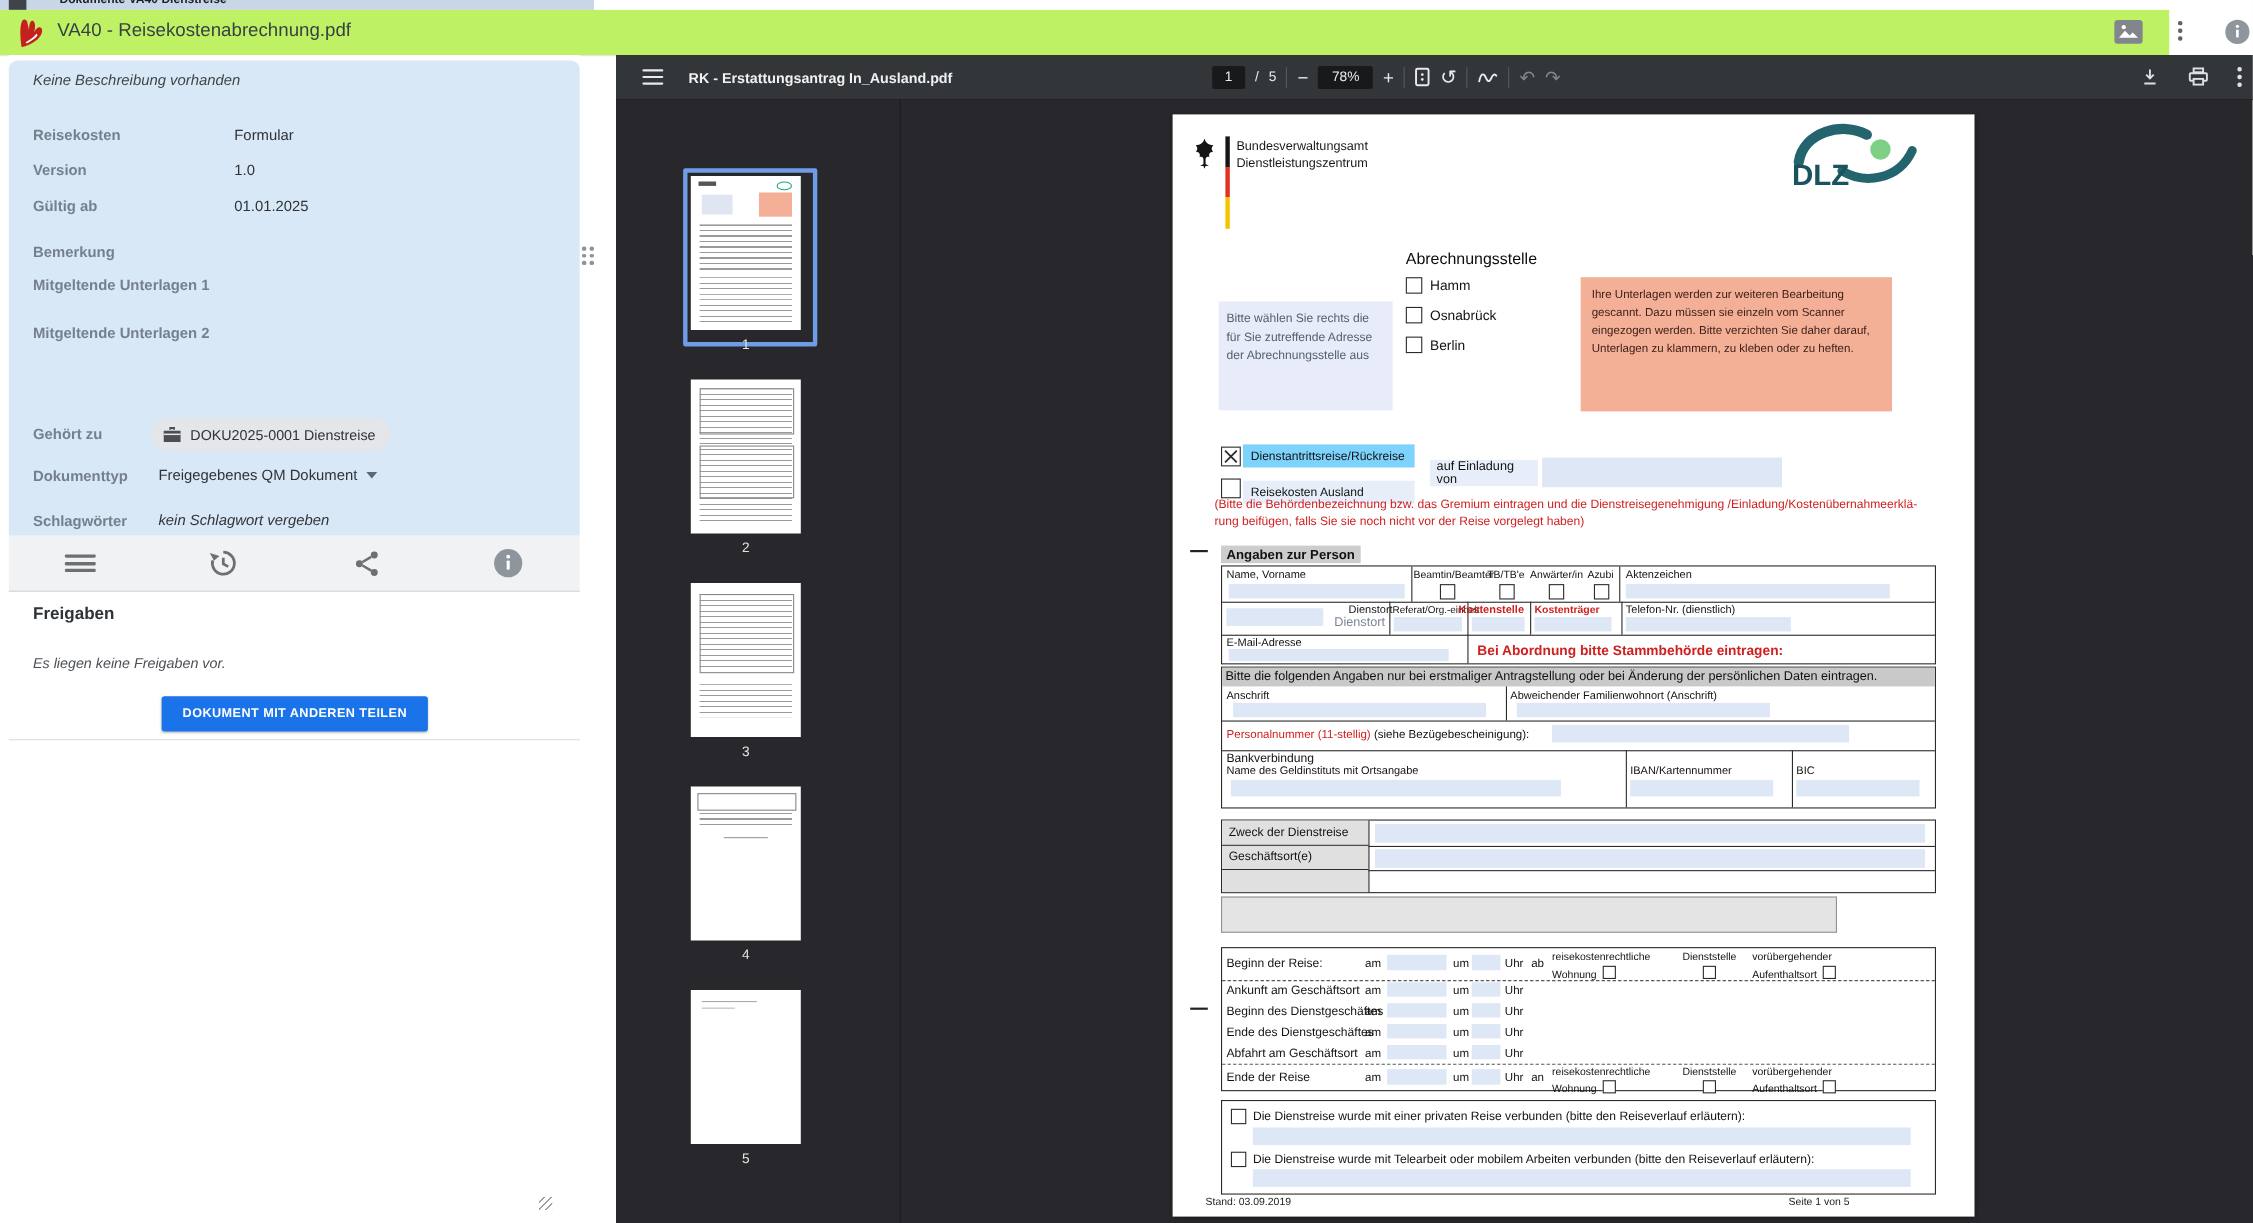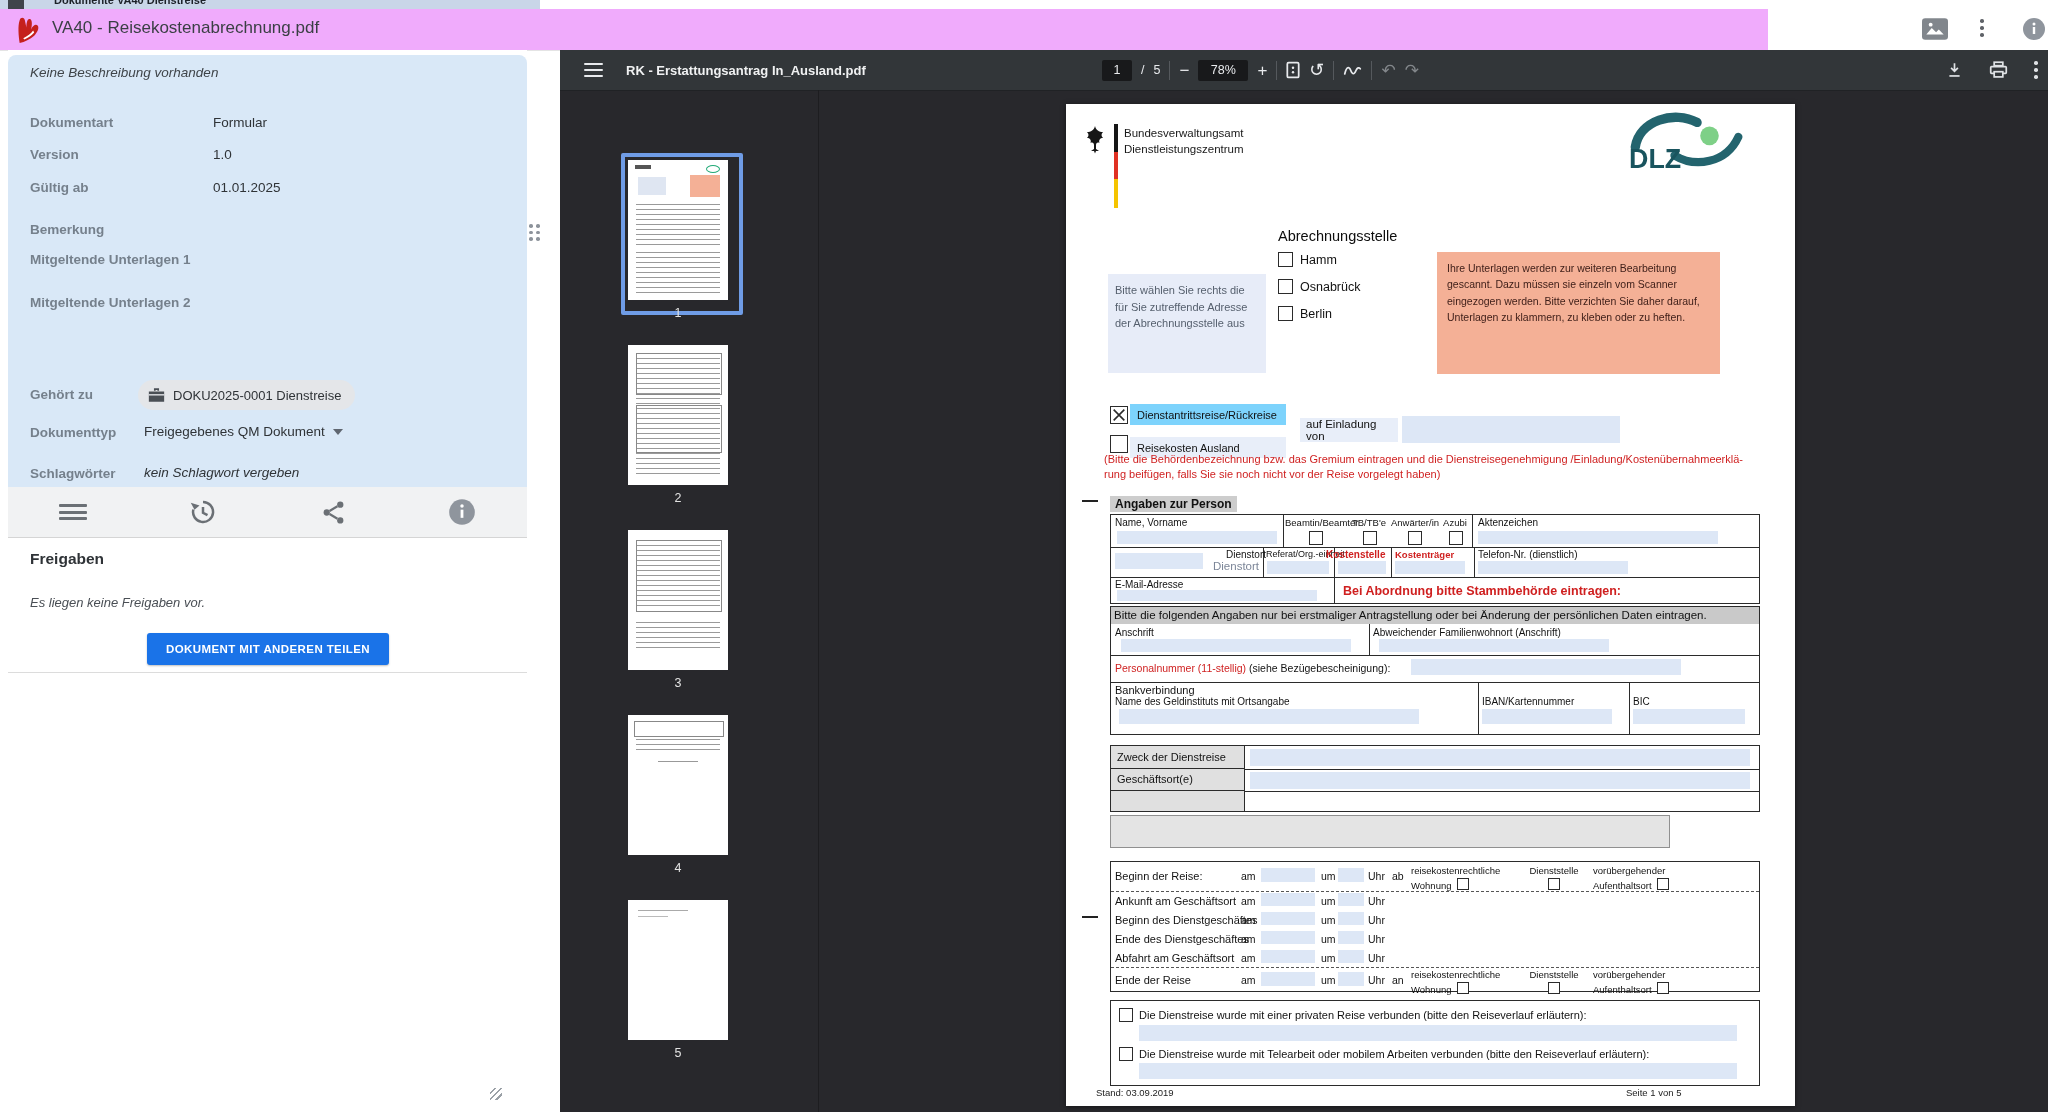--- a/index.html
+++ b/index.html
@@ -3,21 +3,21 @@
 <meta charset="utf-8">
 <style>
   html,body{margin:0;padding:0;background:#fff;}
   .app{position:relative;width:2048px;height:1112px;overflow:hidden;font-family:"Liberation Sans",sans-serif;background:#fff;}
   .abs{position:absolute;}
   
   .clipstrip{position:absolute;left:0;top:0;width:540px;height:9px;background:#c9d6e8;overflow:hidden;}
   .clipstrip .sq{position:absolute;left:8px;top:0;width:16px;height:9px;background:#3f444b;}
   .clipstrip .txt{position:absolute;left:54px;top:-6px;font-size:11px;font-weight:bold;color:#1c2127;white-space:nowrap;}
   
-  .topbar{position:absolute;left:0;top:9px;width:1768px;height:41px;background:#f0abfc;border-bottom:1px solid #e4e4e4;}
+  .topbar{position:absolute;left:0;top:9px;width:1972px;height:41px;background:#bef264;border-bottom:1px solid #e4e4e4;}
   .topbar .title{position:absolute;left:52px;top:9px;font-size:17px;color:#3a3f44;}
   .icnbtn{position:absolute;top:8px;width:26px;height:24px;}
   
   .sidecard{position:absolute;left:8px;top:50px;width:519px;height:1056px;background:#fff;}
   .bluepanel{position:absolute;left:0;top:5px;width:519px;height:432px;background:#d9e8f7;border-radius:8px 8px 0 0;}
   .desc{position:absolute;left:22px;top:10px;font-style:italic;font-size:13.5px;color:#3f4449;}
   .slabel{position:absolute;left:22px;width:178px;font-size:13.5px;font-weight:bold;color:#75808c;line-height:1.25;}
   .sval{position:absolute;left:205px;font-size:13.5px;color:#2f3337;}
   .chip{position:absolute;left:130px;top:325px;height:30px;background:#e4e6e9;border-radius:15px;display:flex;align-items:center;padding:0 14px 0 10px;gap:8px;font-size:13px;color:#2f3337;}
   .ddcaret{display:inline-block;width:0;height:0;border-left:5px solid transparent;border-right:5px solid transparent;border-top:6px solid #5f6670;margin-left:8px;vertical-align:middle;}
@@ -88,21 +88,21 @@
       <circle cx="12" cy="12" r="11" fill="#8f959d"></circle>
       <rect x="10.8" y="10" width="2.4" height="7" fill="#fff"></rect>
       <circle cx="12" cy="6.9" r="1.5" fill="#fff"></circle>
     </svg>
   </div>
 
   <div class="sidecard">
     <div class="bluepanel">
       <div class="desc">Keine Beschreibung vorhanden</div>
 
-      <div class="slabel" style="top:60px">Dokumentart</div>
+      <div class="slabel" style="top:60px">Reisekosten</div>
       <div class="sval" style="top:60px">Formular</div>
       <div class="slabel" style="top:92px">Version</div>
       <div class="sval" style="top:92px">1.0</div>
       <div class="slabel" style="top:125px">Gültig ab</div>
       <div class="sval" style="top:125px">01.01.2025</div>
       <div class="slabel" style="top:167px">Bemerkung</div>
       <div class="sval" style="top:167px"></div>
       <div class="slabel" style="top:197px">Mitgeltende Unterlagen 1</div>
       <div class="sval" style="top:197px"></div>
       <div class="slabel" style="top:240px">Mitgeltende Unterlagen 2</div>

